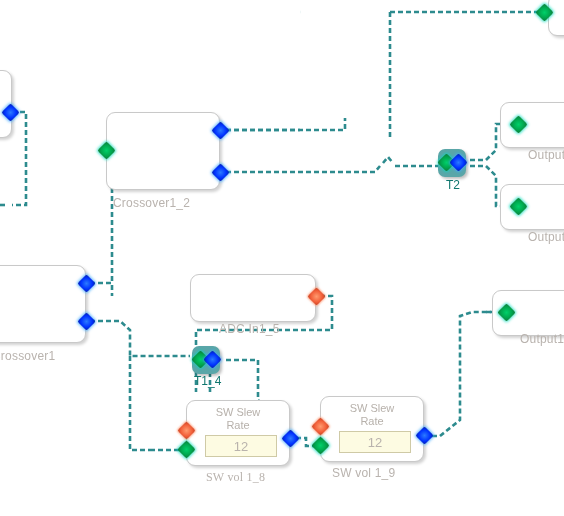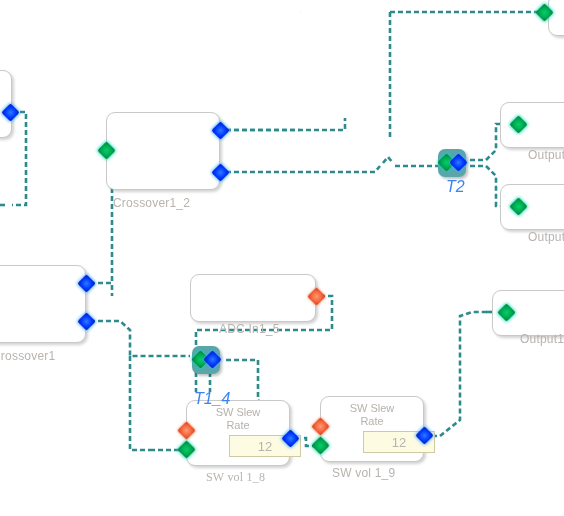--- a/index.html
+++ b/index.html
@@ -121,40 +121,38 @@
     line-height:13px;
   }
   .sw-field{
     position:absolute;
     box-sizing:border-box;
     background:#fdfbe2;
     border:1px solid #cfcaa6;
     display:flex;align-items:center;justify-content:center;
     font-size:13px;
     color:#b9b3ad;
-    margin-left:24px;
   }
 
   
   .junction{
     position:absolute;
     width:28px;height:28px;
     border-radius:7px;
     background:#5aa6a8;
     box-shadow:2px 2px 3px rgba(0,0,0,.25);
     z-index:7;
   }
   .junction .port{top:7px;}
   .jlabel{
     position:absolute;
-    font-size:16px;
-    color:#3b82f6;
+    font-size:12px;
+    color:#0f766e;
     white-space:nowrap;
     z-index:7;
-    font-style:italic;
   }
 </style>
 </head>
 <body>
 
 <div id="canvas">
 
   <svg id="wires" viewBox="0 0 564 516" width="564" height="516">
     <g fill="none" stroke="#2d8b8e" stroke-width="2.6" stroke-dasharray="5 3" stroke-linecap="butt">
 
@@ -243,21 +241,21 @@
   <div class="junction" style="left:438px;top:149px;">
     <div class="port in-green" style="left:2px;"></div>
     <div class="port out-blue" style="left:14px;"></div>
   </div>
   <div class="jlabel" style="left:446px;top:178px;">T2</div>
 
   <div class="junction" style="left:192px;top:346px;">
     <div class="port in-green" style="left:2px;"></div>
     <div class="port out-blue" style="left:14px;"></div>
   </div>
-  <div class="jlabel" style="left:194px;top:390px;">T1_4</div>
+  <div class="jlabel" style="left:194px;top:374px;">T1_4</div>
 
   <div class="block" style="left:186px;top:400px;width:104px;height:66px;">
     <div class="sw-title" style="left:0;top:5px;">SW Slew</div>
     <div class="sw-title" style="left:0;top:18px;">Rate</div>
     <div class="sw-field" style="left:18px;top:34px;width:72px;height:22px;">
       <span>12</span>
     </div>
   </div>
   <div class="port in-orange" style="left:180px;top:424px;"></div>
   <div class="port in-green" style="left:180px;top:443px;"></div>

